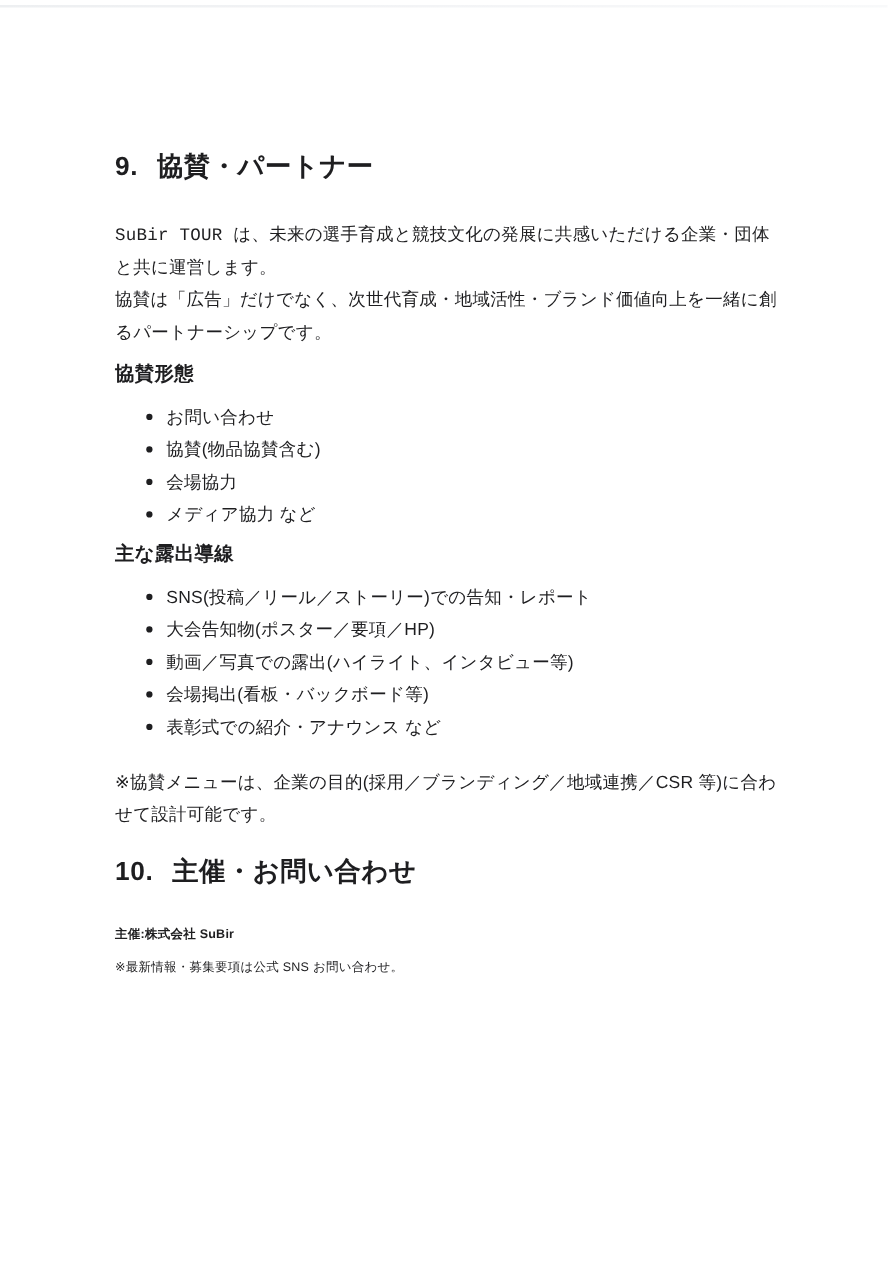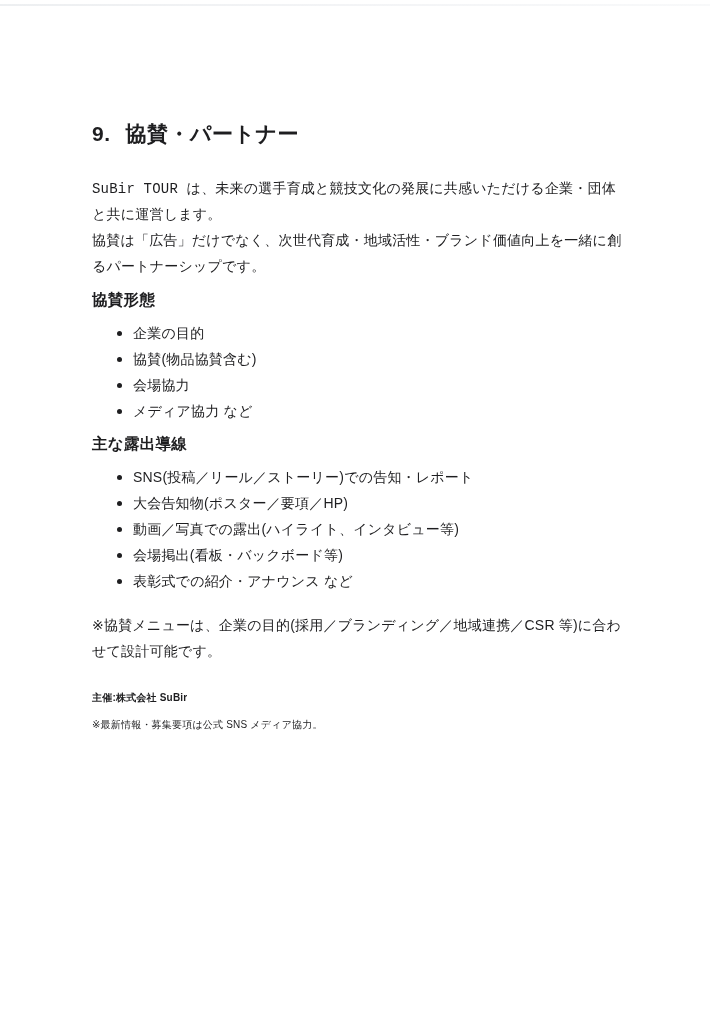--- a/index.html
+++ b/index.html
@@ -102,38 +102,42 @@
     </h2>
 
     <div class="para">
       <div class="line">SuBir TOUR は、未来の選手育成と競技文化の発展に共感いただける企業・団体と共に運営します。</div>
       <div class="line">協賛は「広告」だけでなく、次世代育成・地域活性・ブランド価値向上を一緒に創るパートナーシップです。</div>
     </div>
 
     <h3 class="h3">協賛形態</h3>
 
     <ul class="list">
-      <li class="li"><span>企業の目的</span></li>
+      <li class="li"><span>お問い合わせ</span></li>
       <li class="li"><span>協賛(物品協賛含む)</span></li>
       <li class="li"><span>会場協力</span></li>
       <li class="li"><span>メディア協力 など</span></li>
     </ul>
 
     <h3 class="h3">主な露出導線</h3>
 
     <ul class="list">
       <li class="li"><span>SNS(投稿／リール／ストーリー)での告知・レポート</span></li>
       <li class="li"><span>大会告知物(ポスター／要項／HP)</span></li>
       <li class="li"><span>動画／写真での露出(ハイライト、インタビュー等)</span></li>
       <li class="li"><span>会場掲出(看板・バックボード等)</span></li>
       <li class="li"><span>表彰式での紹介・アナウンス など</span></li>
     </ul>
 
     <p class="note">※協賛メニューは、企業の目的(採用／ブランディング／地域連携／CSR 等)に合わせて設計可能です。</p>
 
+    <h2 class="h2 h2-ten">
+      <span class="h2-num">10.</span>
+      <span class="h2-title">主催・お問い合わせ</span>
+    </h2>
 
     <div class="contact-block">
       <div class="line bold">主催:株式会社 SuBir</div>
-      <div class="line">※最新情報・募集要項は公式 SNS メディア協力。</div>
+      <div class="line">※最新情報・募集要項は公式 SNS お問い合わせ。</div>
     </div>
 
   </main>
 </div>
 
 </body></html>

